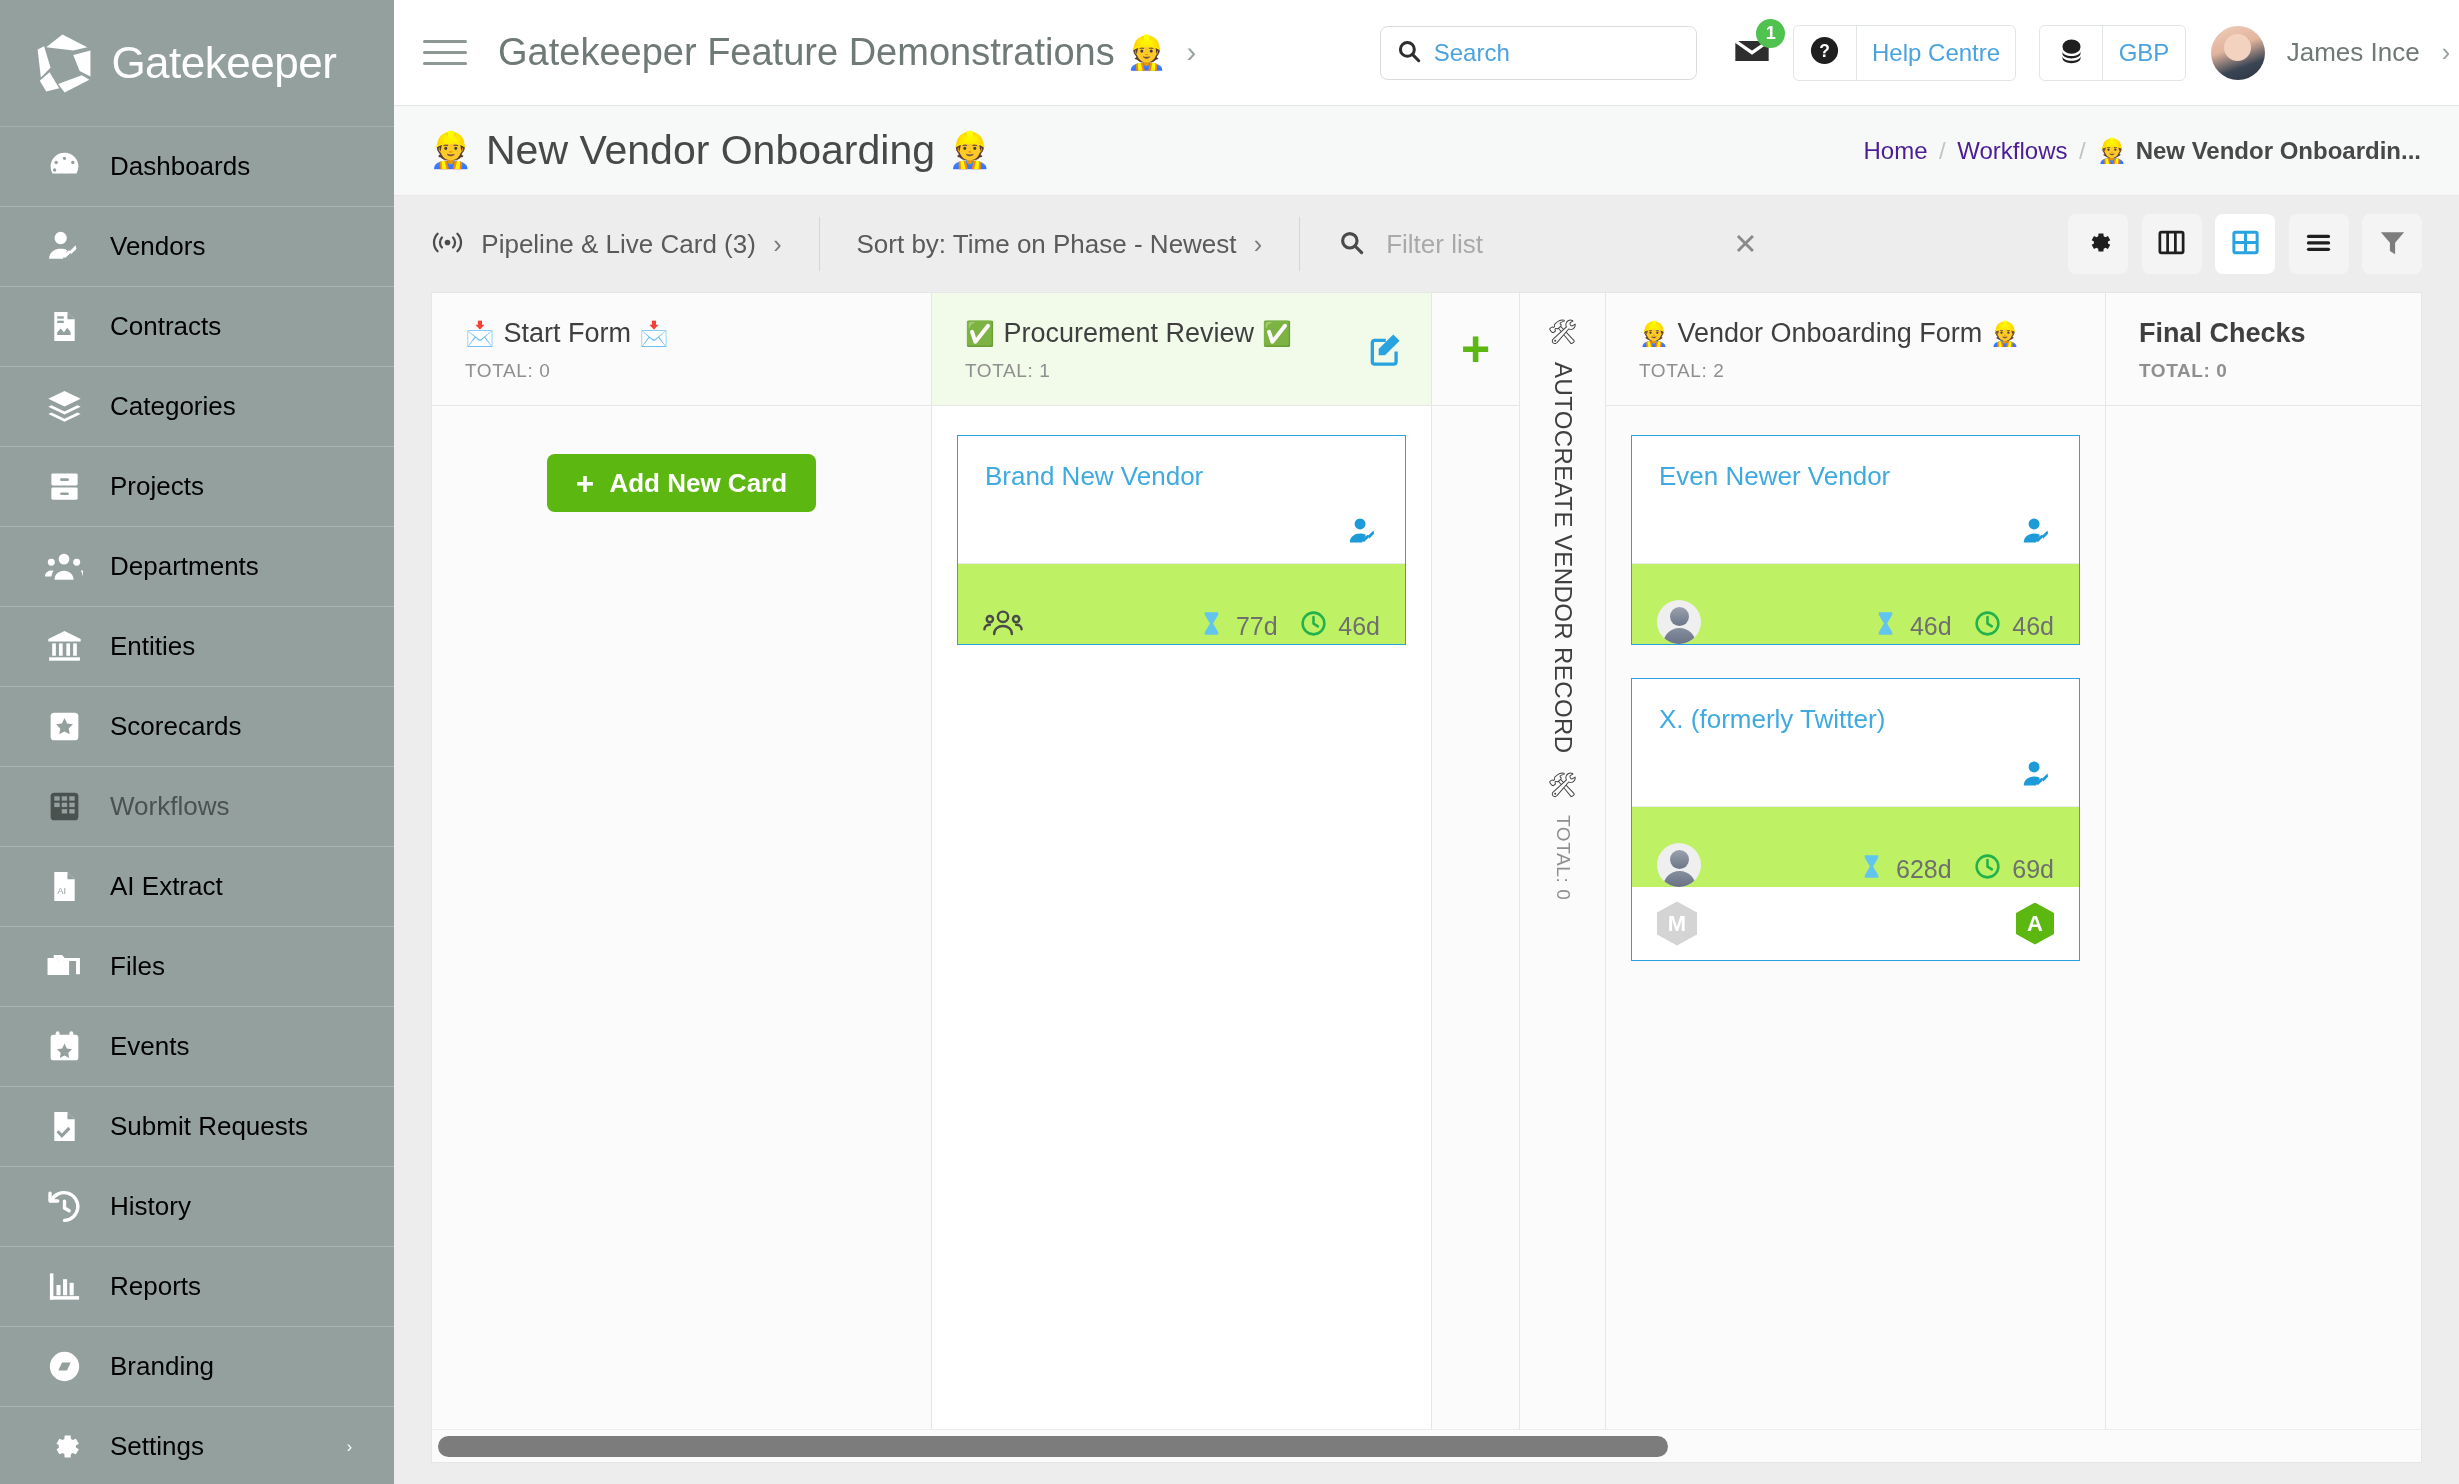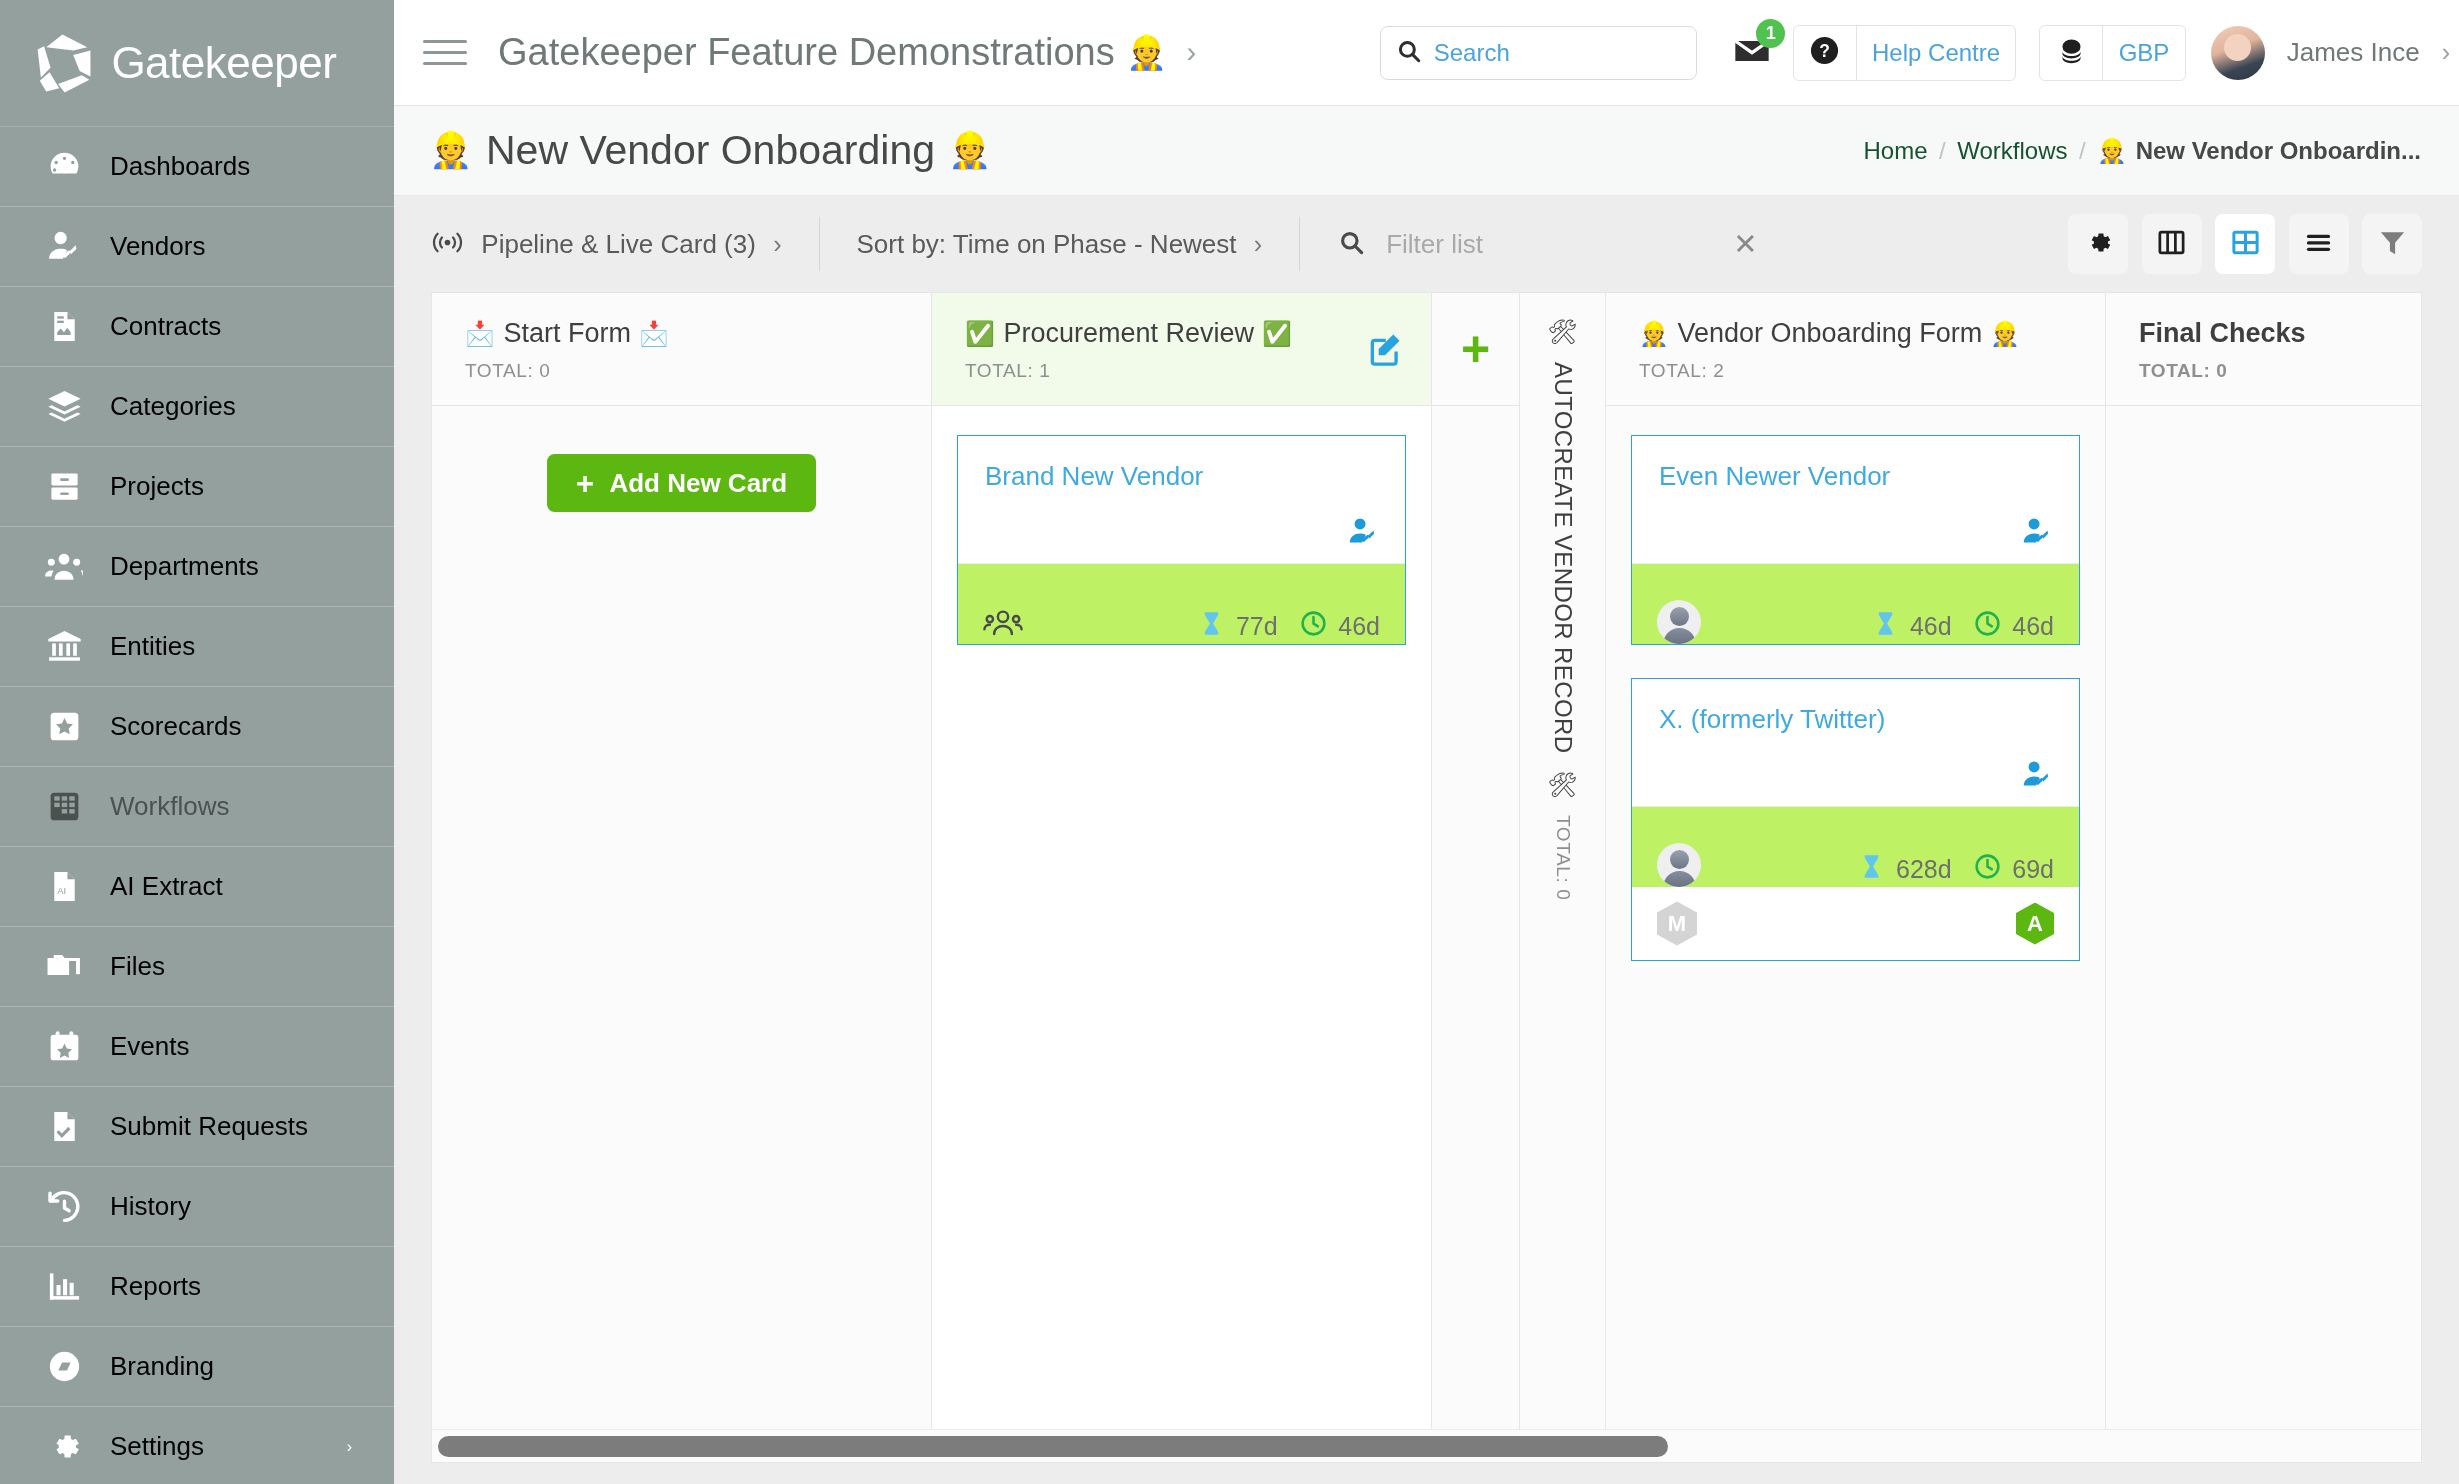--- a/index.html
+++ b/index.html
@@ -108,21 +108,21 @@
     display:flex; align-items:center;
     padding:0 38px 0 35px;
     border-bottom:1px solid #e8e8e8;
   }
   .page-title {
     font-size:41px; color:#484848; font-weight:400;
     display:flex; align-items:center; gap:13.4px; white-space:nowrap;
   }
   .page-title .emoji { font-size:35px; }
   .breadcrumb { margin-left:auto; display:flex; align-items:center; gap:11.5px; font-size:24px; white-space:nowrap; }
-  .bc-link { color:#14532d; cursor:pointer; }
+  .bc-link { color:#4c1d95; cursor:pointer; }
   .bc-sep { color:#c3c3c3; }
   .bc-current { color:#484848; font-weight:700; display:flex; align-items:center; gap:8.6px; }
   .bc-current .emoji { font-size:24px; }
 
   
   .toolbar {
     height:96px; min-height:96px; background:#ededed;
     display:flex; align-items:center; padding:0 37px 0 0;
   }
   .tb-seg { display:flex; align-items:center; height:54px; padding:0 37px; gap:17.3px; cursor:pointer; white-space:nowrap;}

